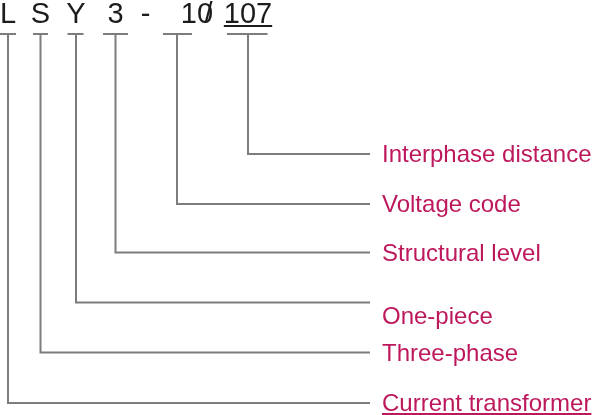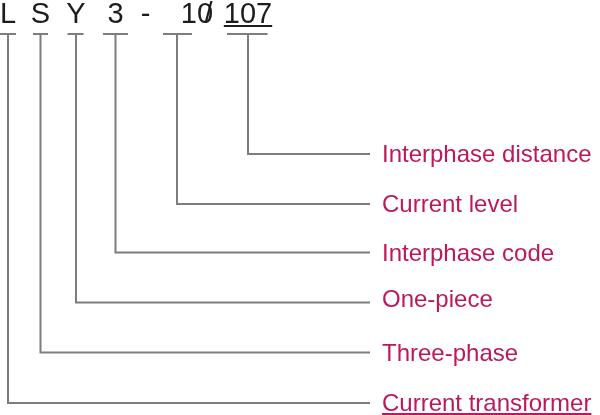--- a/index.html
+++ b/index.html
@@ -59,18 +59,18 @@
       <span class="code-part" style="left: 76px;">Y</span>
       <span class="code-part" style="left: 115.5px;">3</span>
       <span class="code-part" style="left: 169px; margin-left: 28px;">10</span>
       <span class="code-part" style="left: 248px; text-decoration: underline;">107</span>
       <span class="code-separator" style="left: 145.5px;">-</span>
       <span class="code-separator" style="left: 208.5px;">/</span>
     </div>
   <div id="label-col">
       <span class="leader-label" style="left: 382px; top: 403px; text-decoration: underline;">Current transformer</span>
       <span class="leader-label" style="left: 382px; top: 352.5px;">Three-phase</span>
-      <span class="leader-label" style="left: 382px; top: 299px;">One-piece</span>
-      <span class="leader-label" style="left: 382px; top: 252.5px;">Interphase code</span>
-      <span class="leader-label" style="left: 382px; top: 204px;">Current level</span>
+      <span class="leader-label" style="left: 382px; top: 316px;">One-piece</span>
+      <span class="leader-label" style="left: 382px; top: 252.5px;">Structural level</span>
+      <span class="leader-label" style="left: 382px; top: 204px;">Voltage code</span>
       <span class="leader-label" style="left: 382px; top: 154px;">Interphase distance</span>
     </div>
 </div>
 
 </body></html>

